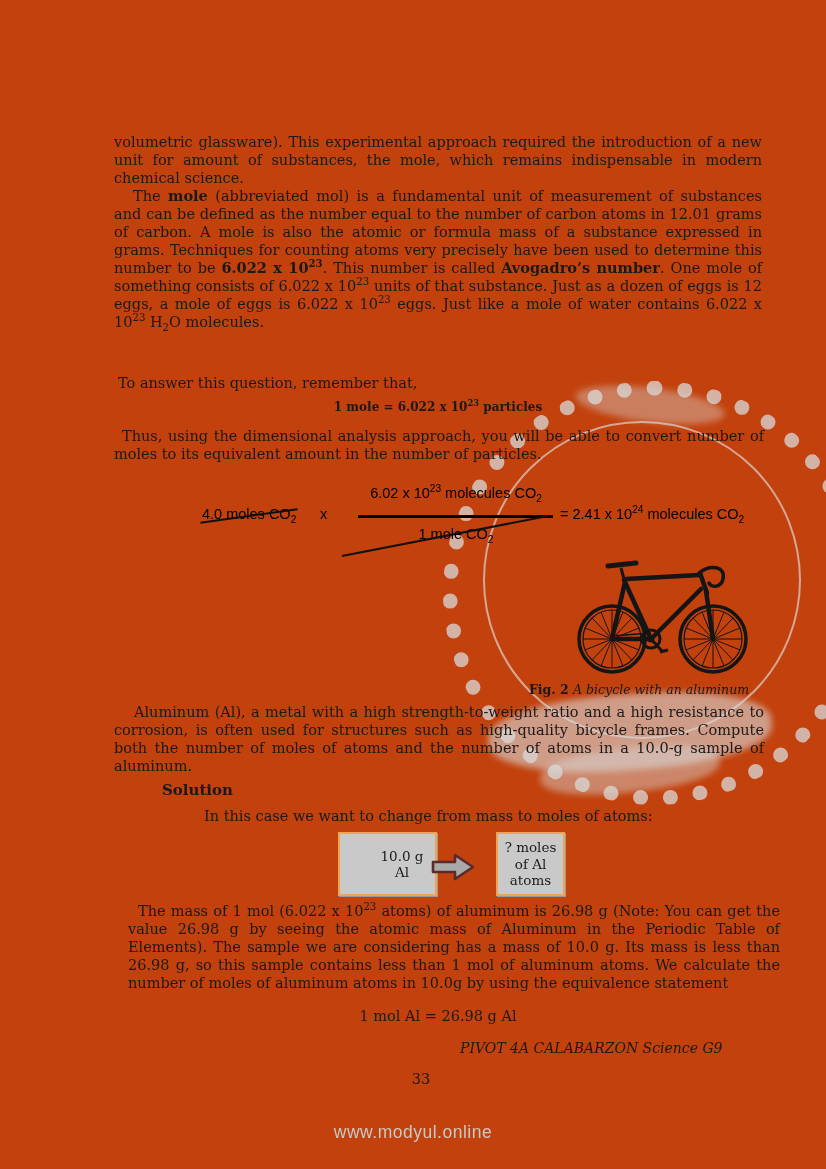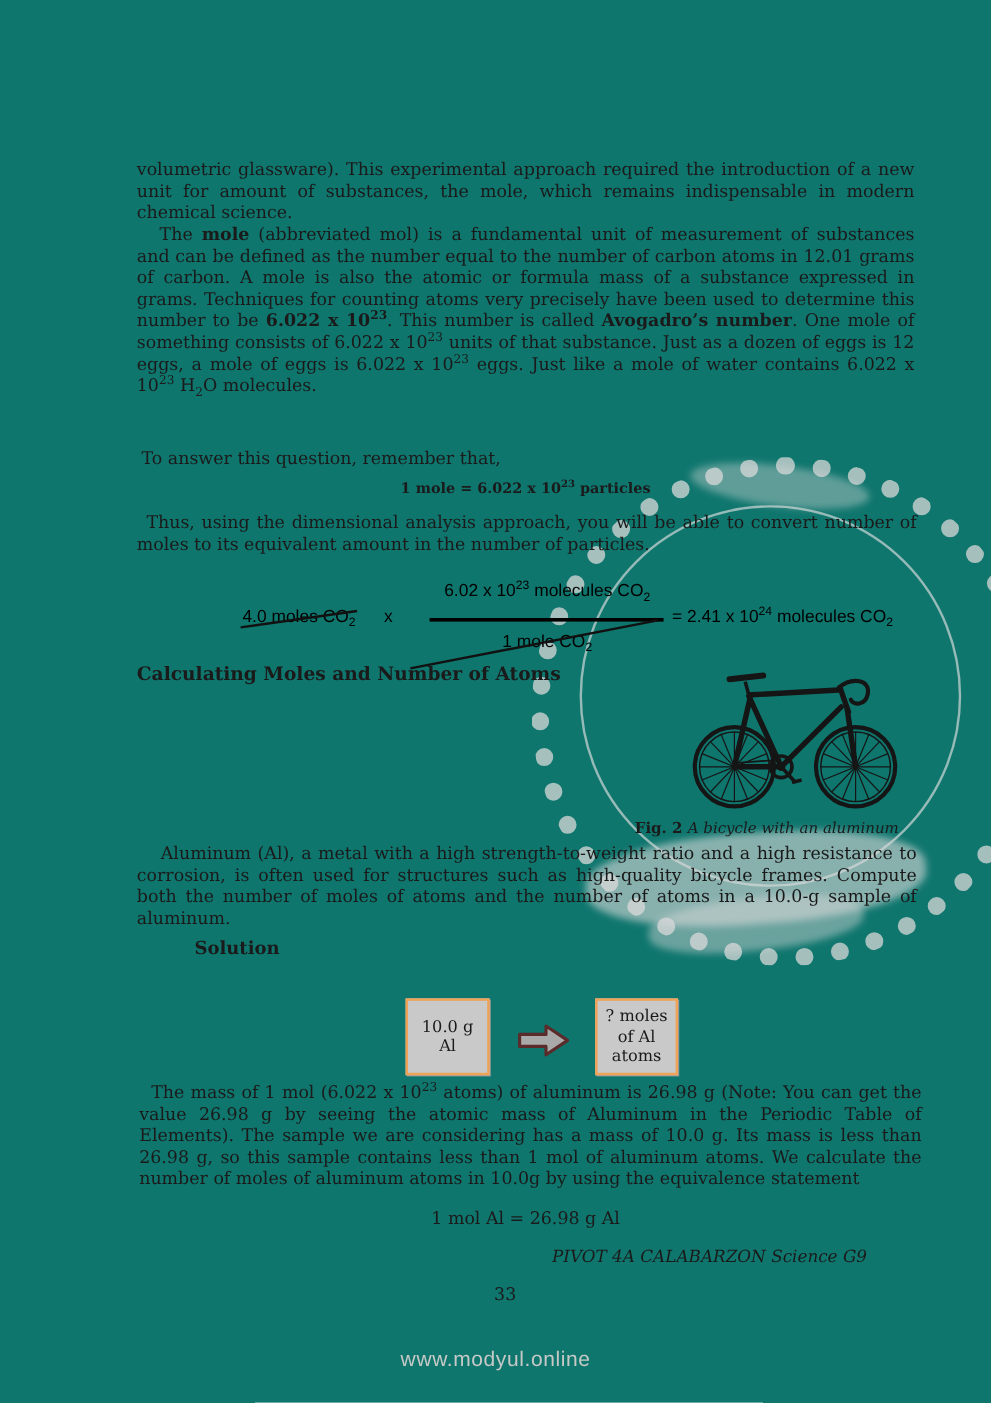--- a/index.html
+++ b/index.html
@@ -1,19 +1,19 @@
 <!DOCTYPE html>
 <html><head>
 <meta charset="utf-8">
 <style>
   html,body{margin:0;padding:0;background:#ffffff;}
   .page{
     position:relative;
     width:826px;height:1169px;
-    background:#0f766e;
+    background:#c2410c;
     overflow:hidden;
     font-family:"DejaVu Serif", serif;
     color:#1a1a1a;
   }
   
   .stamp-ring{position:absolute;border-radius:50%;z-index:0;}
   .stamp-outer{left:443px;top:381px;width:394px;height:394px;border:15px dotted #d9d9d9;opacity:.75;}
   .stamp-inner{left:483px;top:421px;width:314px;height:314px;border:2px solid #dedede;opacity:.65;}
   .stamp-blob{position:absolute;background:#d9d9d9;border-radius:45%;z-index:0;filter:blur(3px);}
   .blob1{left:488px;top:694px;width:284px;height:76px;opacity:.6;transform:rotate(-4deg);}
@@ -29,21 +29,21 @@
   .p-example{left:192px;top:344px;font-size:14.5px;}
   .p-remember{left:118px;top:375px;font-size:14.5px;}
   .p-mole-eq{left:114px;top:400px;width:648px;text-align:center;font-weight:bold;font-size:12px;}
   .p-thus{left:114px;top:427px;width:650px;text-indent:8px;}
   .heading-calc{left:114px;top:552px;font-weight:bold;font-size:15.5px;}
   .p-how{left:114px;top:578px;width:453px;}
   .fig-caption{left:518px;top:682px;width:242px;text-align:center;font-size:12.5px;}
   .p-aluminum{left:114px;top:703px;width:650px;text-indent:20px;}
   .solution{left:162px;top:781px;font-weight:bold;font-size:15px;}
   .p-case{left:204px;top:808px;font-size:14.5px;}
-  .p-mass{left:116px;top:902px;width:652px;text-indent:10px;}
+  .p-mass{left:128px;top:902px;width:652px;text-indent:10px;}
   .equivalence{left:114px;top:1008px;width:648px;text-align:center;font-size:14.5px;}
 
   sup{font-size:.7em;line-height:0;}
   sub{font-size:.7em;line-height:0;}
 
   
   .eq{font-family:"Liberation Sans", sans-serif;font-size:14.5px;color:#000;z-index:1;}
   .eq-left{left:202px;top:506px;}
   .eq-times{left:320px;top:506px;}
   .eq-num{left:358px;top:485px;width:196px;text-align:center;}
@@ -101,21 +101,20 @@
 
   <div>
     <span class="abs eq eq-left"><span>4.0 </span><span class="cancel"><span>moles CO</span><sub>2</sub></span></span>
     <span class="abs eq eq-times">x</span>
     <span class="abs eq eq-num"><span>6.02 x 10</span><sup>23</sup><span> molecules CO</span><sub>2</sub></span>
     <div class="eq-bar"></div>
     <span class="abs eq eq-den cancel cancel-den"><span>1 mole CO</span><sub>2</sub></span>
     <span class="abs eq eq-result"><span>= 2.41 x 10</span><sup>24</sup><span> molecules CO</span><sub>2</sub></span>
   </div>
 
-  <p class="abs heading-calc">Calculating Moles and Number of Atoms</p>
 
   <svg class="bike-svg" width="192" height="136" viewBox="0 0 192 136">
     <g stroke="#151515" fill="none">
 
       <circle cx="52" cy="93" r="33" stroke-width="3.5"></circle>
       <circle cx="52" cy="93" r="29" stroke-width="1.2"></circle>
       <g stroke-width="1">
         <line x1="52" y1="64" x2="52" y2="122"></line>
           <line x1="23" y1="93" x2="81" y2="93"></line>
         <line x1="32" y1="72" x2="72" y2="114"></line>
@@ -158,22 +157,23 @@
       <circle cx="91" cy="93" r="3.5" fill="#151515" stroke="none"></circle>
       <line x1="91" y1="93" x2="102" y2="105" stroke-width="3"></line>
       <line x1="100" y1="106" x2="108" y2="104" stroke-width="3"></line>
       <line x1="52" y1="90" x2="91" y2="87" stroke-width="1.4"></line>
     </g>
   </svg>
   <p class="abs fig-caption"><span style="font-weight: bold;">Fig. 2 </span><span style="font-style: italic;">A bicycle with an aluminum</span></p>
 
   <p class="abs body p-aluminum"><span>Aluminum (Al), a metal with a high strength-to-weight ratio and a high resistance to corrosion, is often used for structures such as high-quality bicycle frames. Compute both the number of moles of atoms and the number of atoms in a 10.0-g sample of aluminum.</span></p>
   <p class="abs solution">Solution</p>
+  <p class="abs p-case"><span>In this case we want to change from mass to moles of atoms:</span></p>
 
-  <div class="flowbox box1" style="white-space: pre-line;">10.0 g
+  <div class="flowbox box1" style="white-space: pre-line; padding-left: 29px;">10.0 g
 Al</div>
   <svg class="arrow-svg" width="46" height="32" viewBox="0 0 46 32">
     <path d="M3,11 L25,11 L25,4 L43,16 L25,28 L25,21 L3,21 Z" fill="#a9a9a9" stroke="#5b2a2a" stroke-width="2.6" stroke-linejoin="round"></path>
   </svg>
   <div class="flowbox box2" style="white-space: pre-line;">? moles
 of Al
 atoms</div>
 
   <p class="abs body p-mass"><span>The mass of 1 mol (6.022 x 10</span><sup>23</sup><span> atoms) of aluminum is 26.98 g (Note: You can get the value 26.98 g by seeing the atomic mass of Aluminum in the Periodic Table of Elements). The sample we are considering has a mass of 10.0 g. Its mass is less than 26.98 g, so this sample contains less than 1 mol of aluminum atoms. We calculate the number of moles of aluminum atoms in 10.0g by using the equivalence statement</span></p>
   <p class="abs equivalence">1 mol Al = 26.98 g Al</p>

